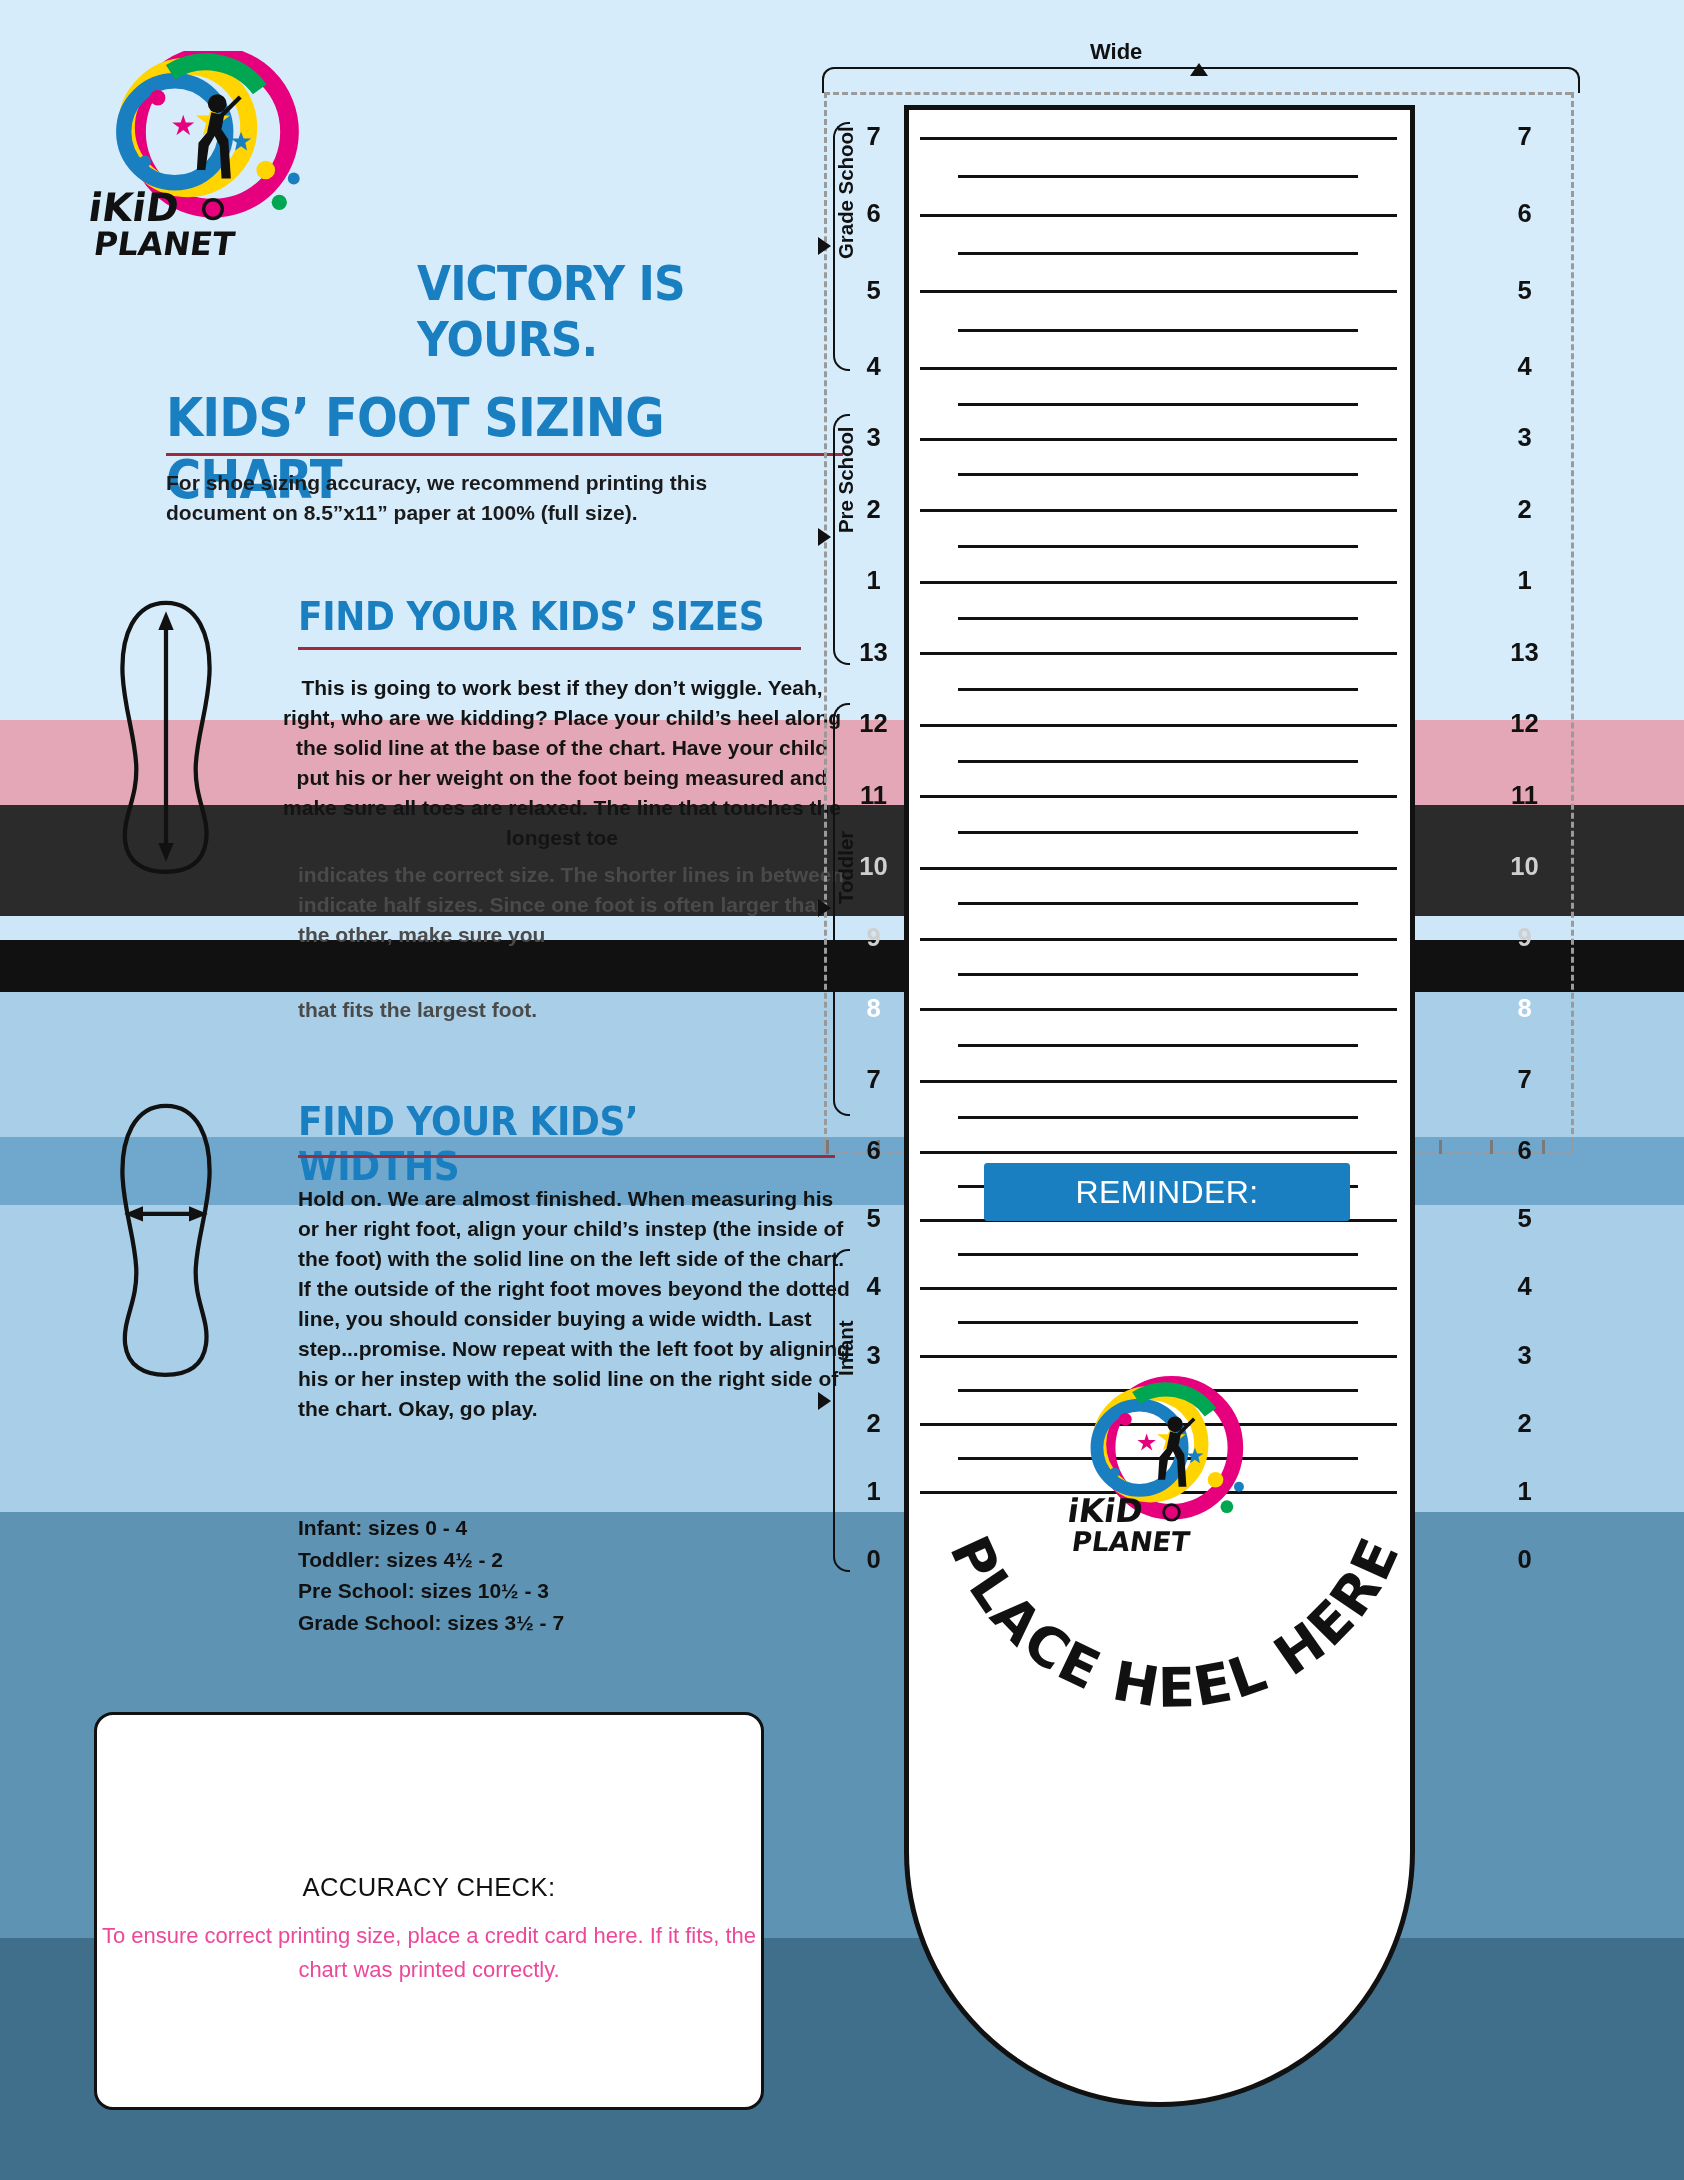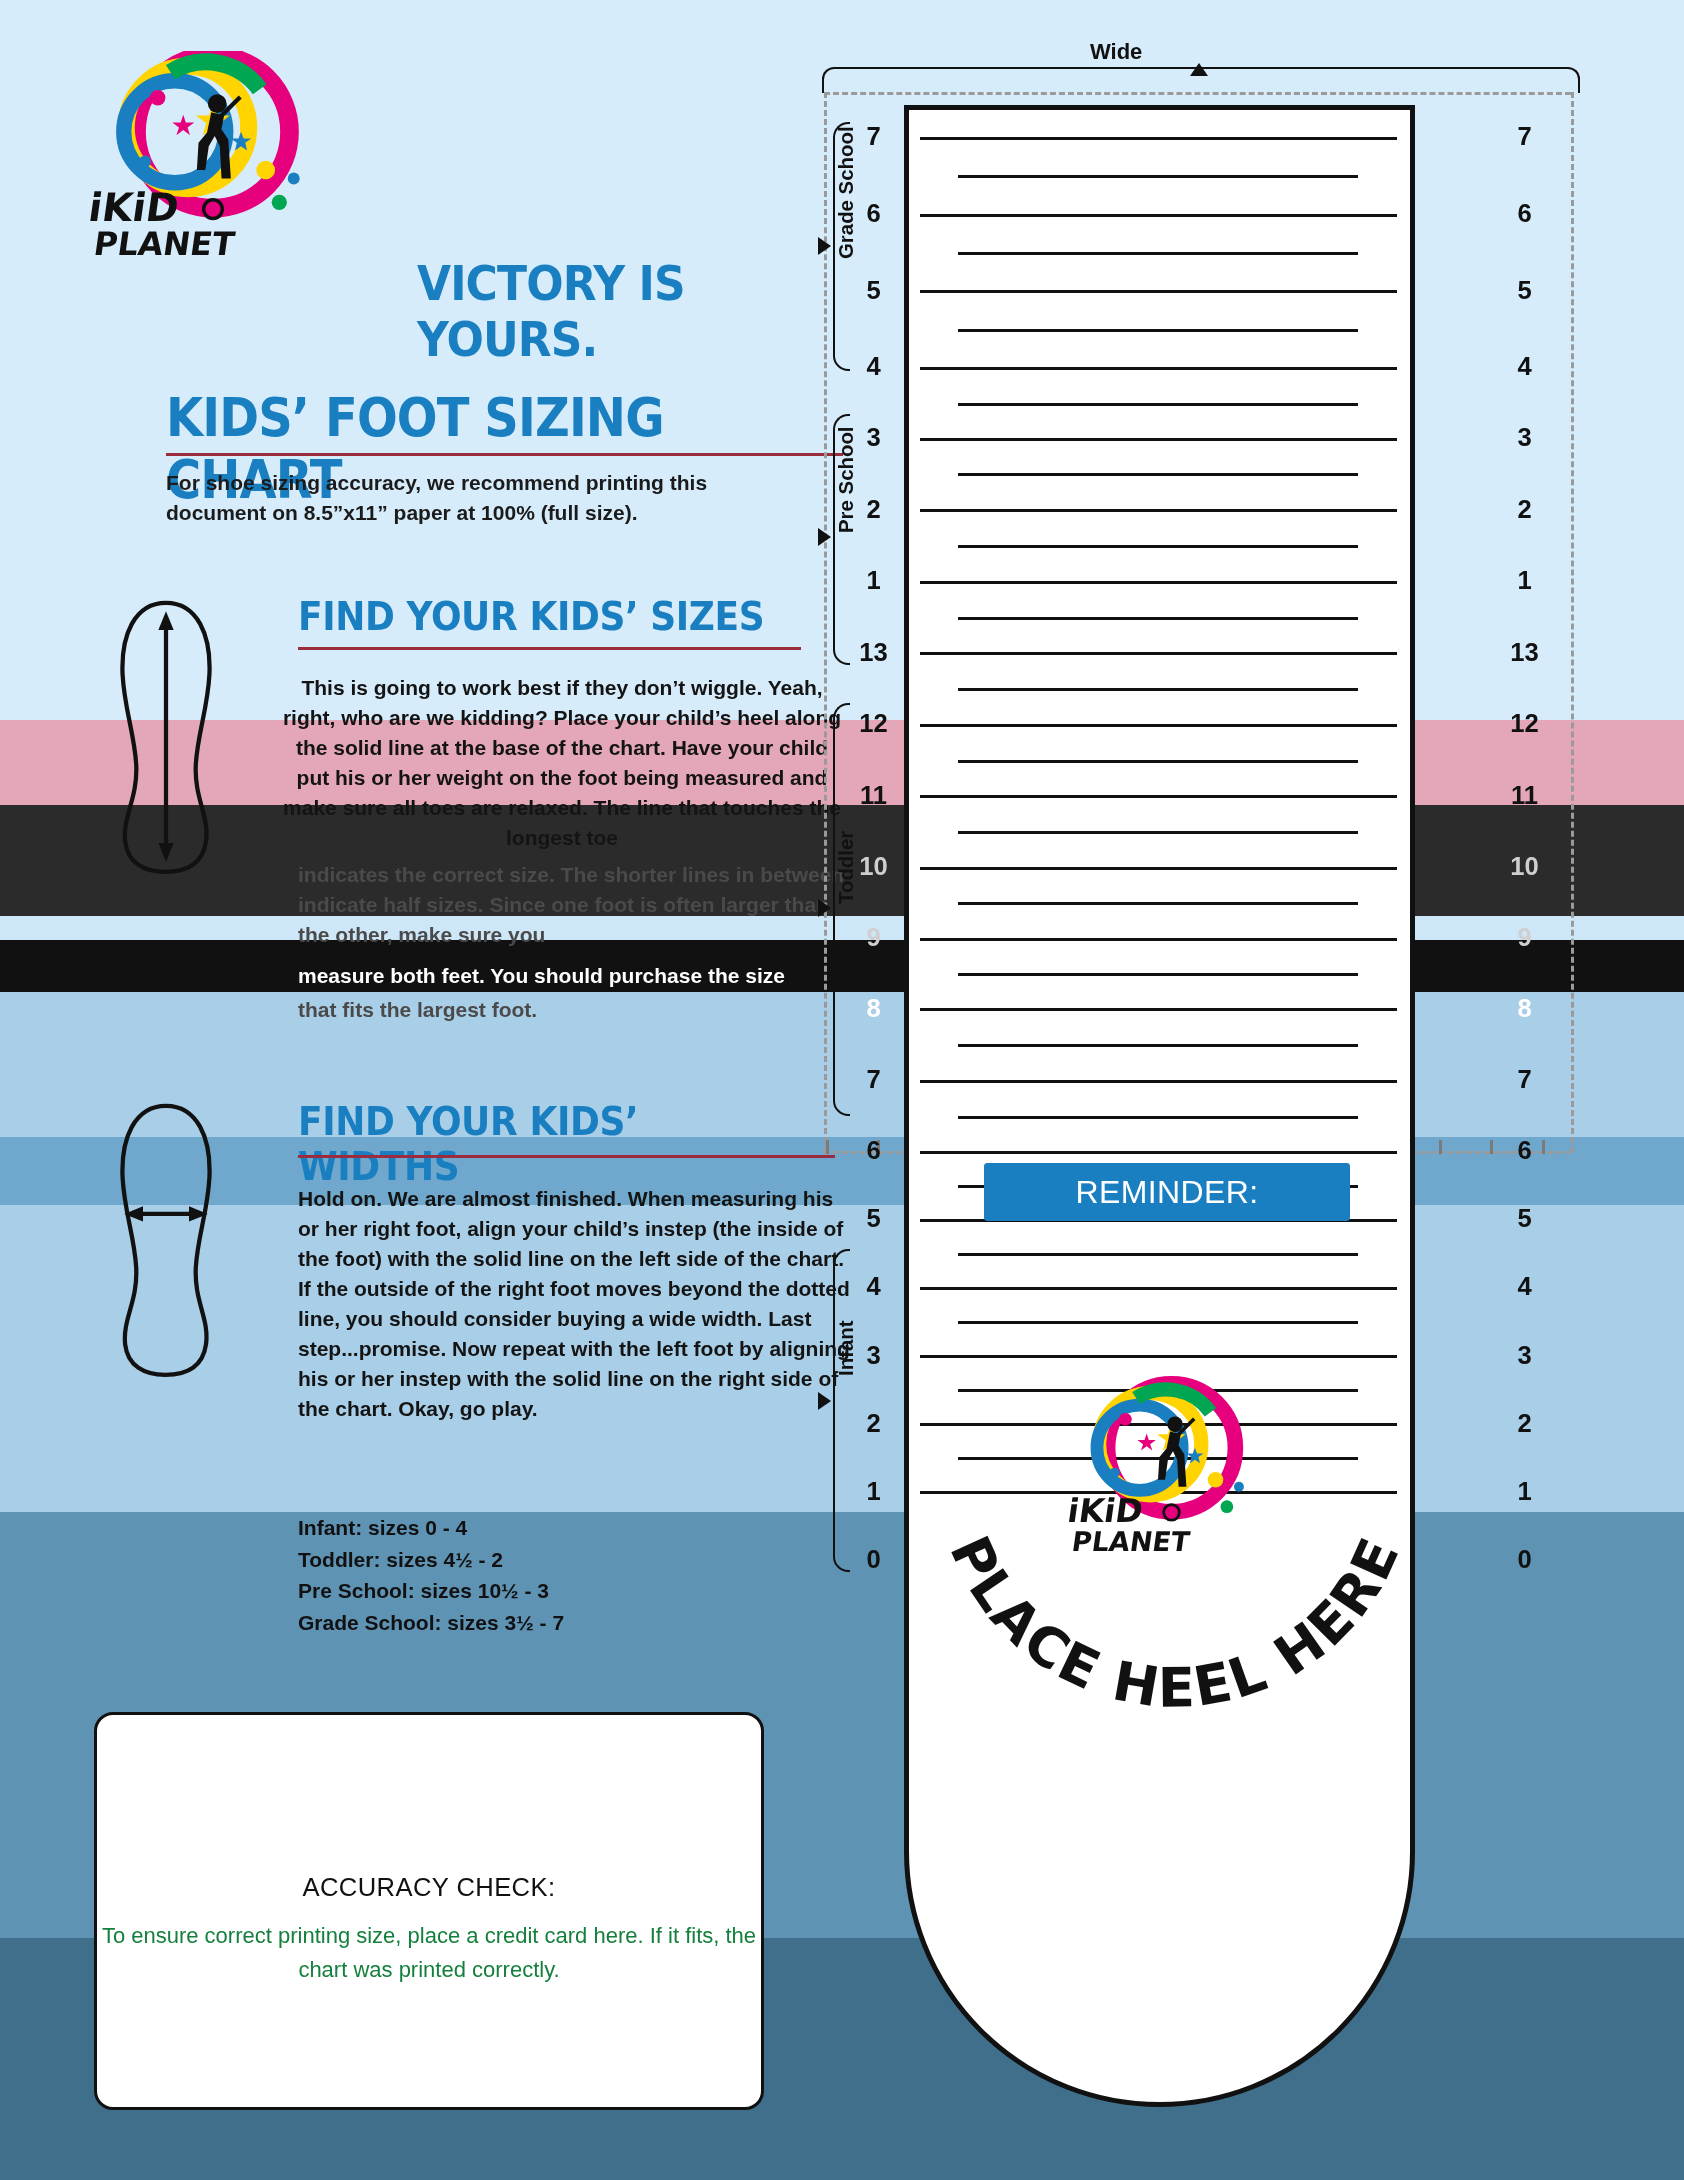--- a/index.html
+++ b/index.html
@@ -141,21 +141,21 @@
     color: #111;
     letter-spacing: 0.4px;
   }
   .accuracy-body {
     position: absolute;
     left: 0; right: 0;
     top: 204px;
     text-align: center;
     font-size: 22px;
     line-height: 1.55;
-    color: #15803d;
+    color: #ec4899;
   }
 
   
   .chart-area {
     position: absolute;
     left: 809px;
     top: 39px;
     width: 801px;
     height: 2078px;
   }
@@ -362,21 +362,20 @@
     <line x1="75" y1="30" x2="75" y2="300" stroke="#111" stroke-width="5"></line>
     <polygon points="75,18 66,40 84,40" fill="#111"></polygon>
     <polygon points="75,312 66,290 84,290" fill="#111"></polygon>
   </svg>
 
   <div class="section-head" style="left:213px; top:545px;">FIND YOUR KIDS’ SIZES</div>
   <div class="section-rule" style="left:213px; top:596px; width:503px;"></div>
 
   <div class="body-text sizes-text-a">This is going to work best if they don’t wiggle. Yeah, right, who are we kidding?  Place your child’s heel along the solid line at the base of the chart.  Have your child put his or her weight on the foot being measured and make sure all toes are relaxed.  The line that touches the longest toe</div>
   <div class="body-text sizes-text-b">indicates the correct size.  The shorter lines in between indicate half sizes.  Since one foot  is often larger than the other, make sure you</div>
-  <div class="body-text sizes-text-c">measure both feet. You should purchase the size</div>
   <div class="body-text sizes-text-d">that fits the largest foot.</div>
 
   <svg class="foot-icon" style="left:17px; top:1048px;" width="128" height="281" viewBox="0 0 150 330">
     <path d="M75 8 C112 8 128 46 126 92 C124 132 112 162 110 198 C108 238 126 258 122 288 C118 316 98 324 74 324 C50 324 30 314 27 288 C24 258 42 238 40 198 C38 162 26 132 24 92 C22 46 38 8 75 8 Z" fill="none" stroke="#111" stroke-width="5"></path>
     <line x1="36" y1="135" x2="114" y2="135" stroke="#111" stroke-width="5"></line>
     <polygon points="26,135 48,126 48,144" fill="#111"></polygon>
     <polygon points="124,135 102,126 102,144" fill="#111"></polygon>
   </svg>
 
   <div class="section-head" style="left:213px; top:1052px;">FIND YOUR KIDS’ WIDTHS</div>

